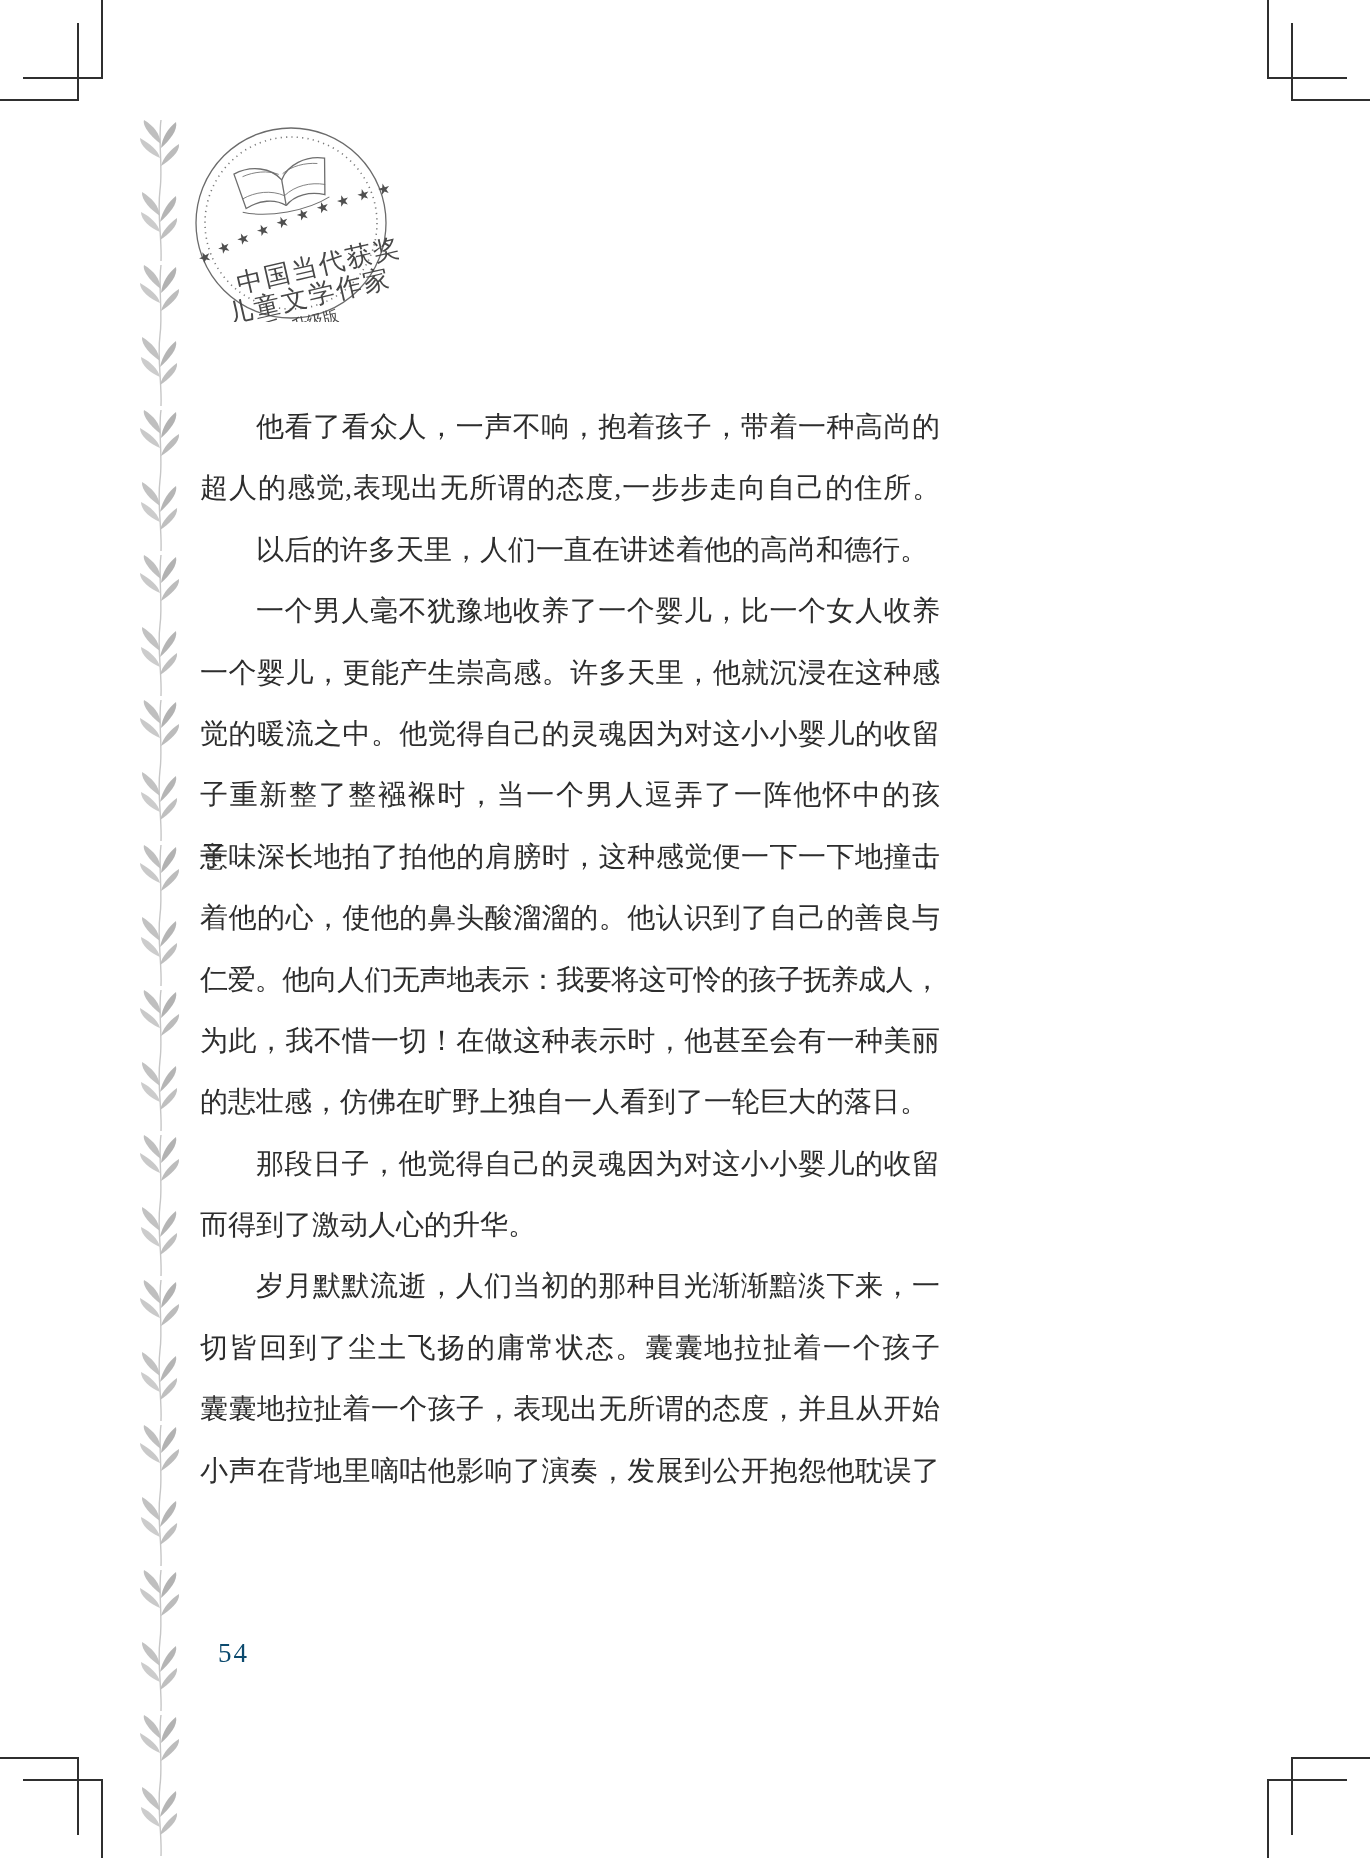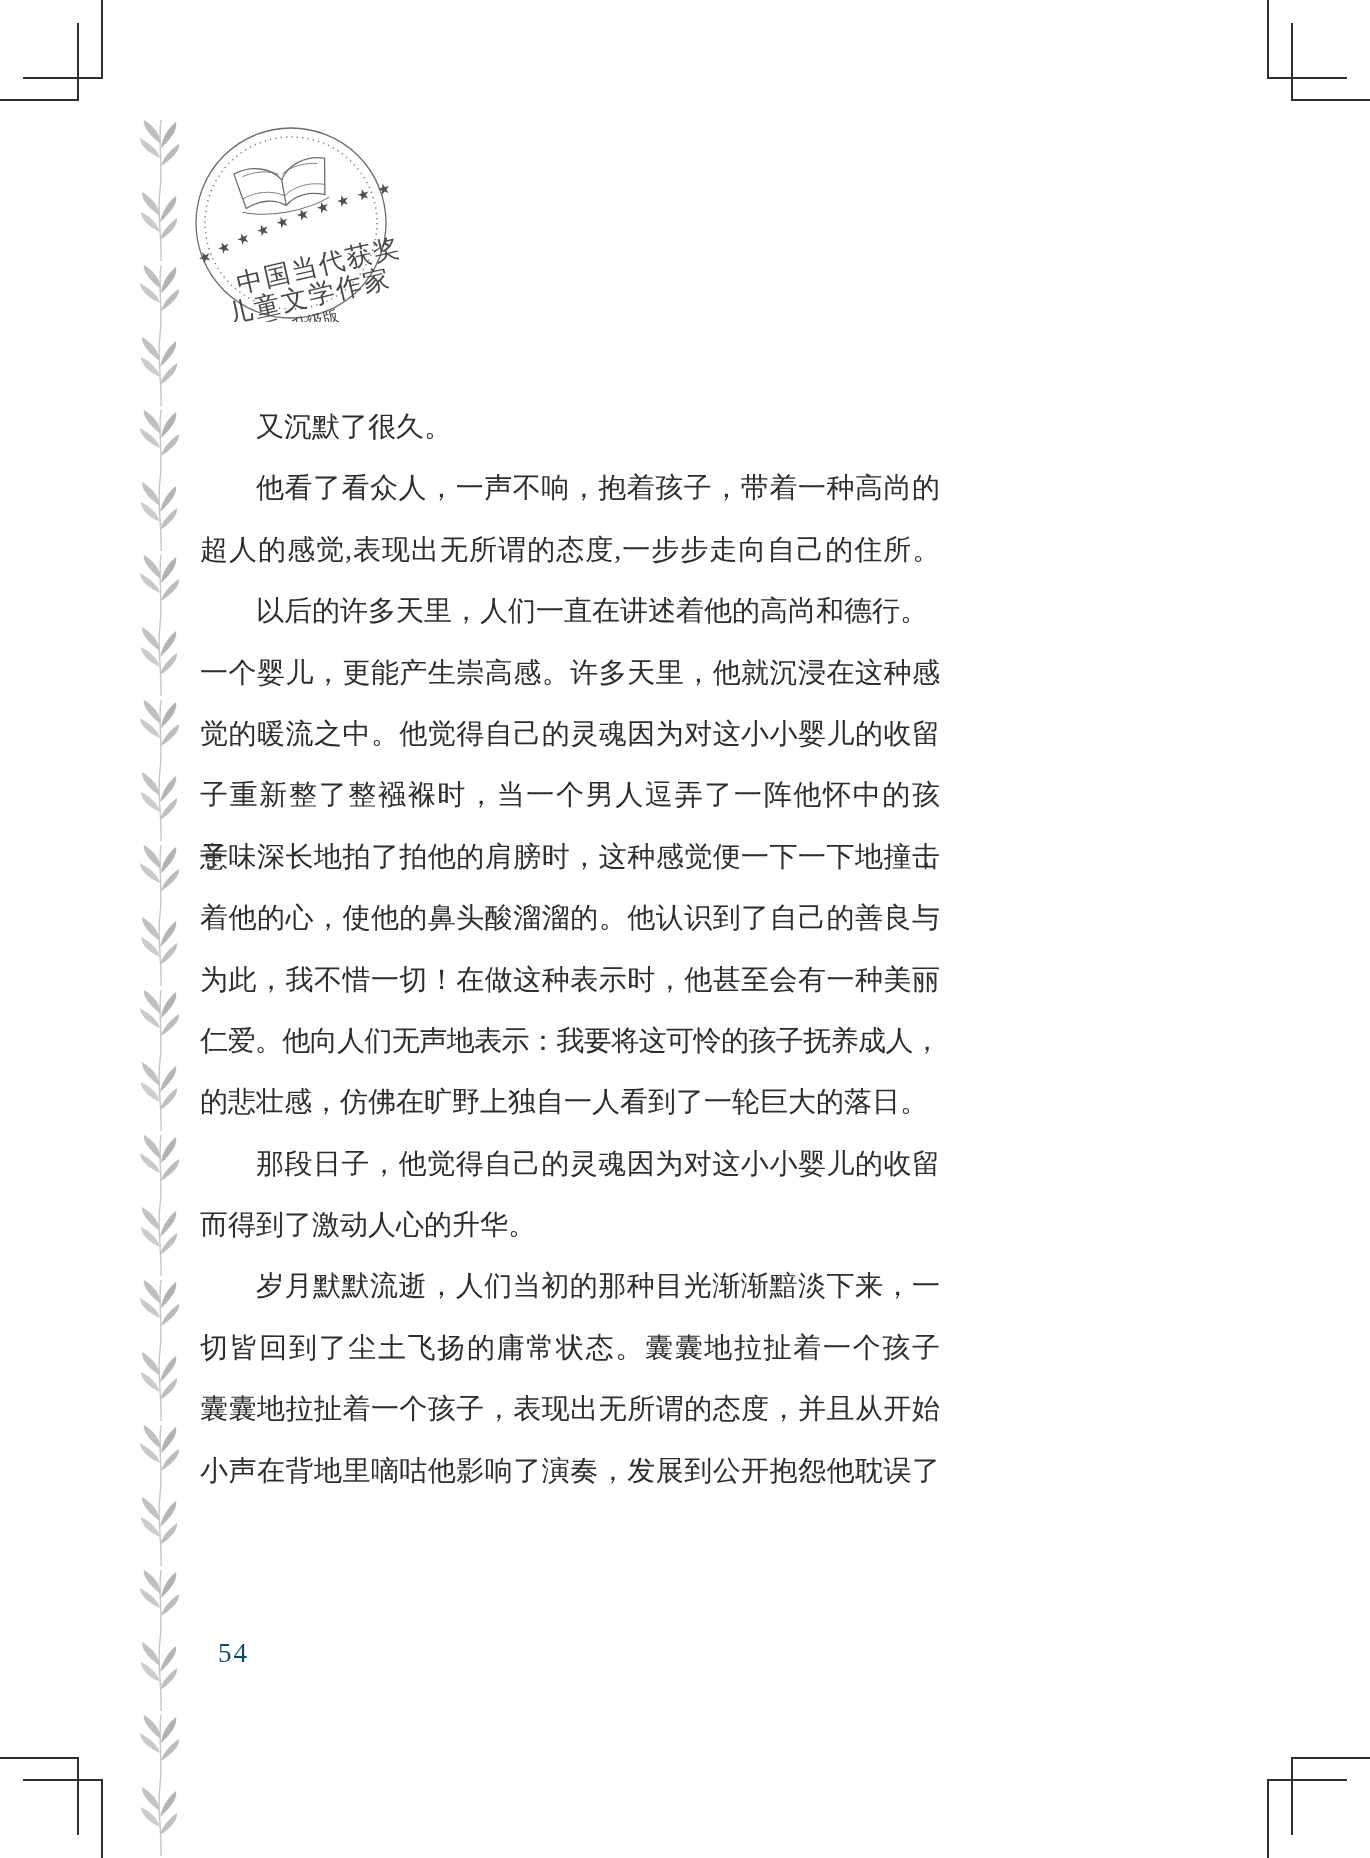--- a/index.html
+++ b/index.html
@@ -121,31 +121,31 @@
     </text>
     <text x="136" y="150" font-size="26" letter-spacing="2" fill="#474747" text-anchor="middle" transform="rotate(-13 136 142)">中国当代获奖</text>
     <text x="126" y="181" font-size="26" letter-spacing="2" fill="#474747" text-anchor="middle" transform="rotate(-13 126 173)">儿童文学作家</text>
     <text x="106" y="209" fill="#474747" text-anchor="middle" transform="rotate(-13 106 202)">
       <tspan font-size="21" letter-spacing="1">书系</tspan>
       <tspan font-size="16" dy="-1">·升级版</tspan>
     </text>
   </svg>
 
   <div class="bodytext">
-    <div class="line indent">又沉默了很久。</div>
     <div class="line indent fill">他看了看众人，一声不响，抱着孩子，带着一种高尚的</div>
     <div class="line fill tightA">超人的感觉,表现出无所谓的态度,一步步走向自己的住所。</div>
     <div class="line indent">以后的许多天里，人们一直在讲述着他的高尚和德行。</div>
+    <div class="line indent fill">一个男人毫不犹豫地收养了一个婴儿，比一个女人收养</div>
     <div class="line fill">一个婴儿，更能产生崇高感。许多天里，他就沉浸在这种感</div>
     <div class="line fill">觉的暖流之中。他觉得自己的灵魂因为对这小小婴儿的收留</div>
     <div class="line fill">子重新整了整襁褓时，当一个男人逗弄了一阵他怀中的孩子，</div>
     <div class="line fill">意味深长地拍了拍他的肩膀时，这种感觉便一下一下地撞击</div>
     <div class="line fill">着他的心，使他的鼻头酸溜溜的。他认识到了自己的善良与</div>
+    <div class="line fill tightB">仁爱。他向人们无声地表示：我要将这可怜的孩子抚养成人，</div>
     <div class="line fill">为此，我不惜一切！在做这种表示时，他甚至会有一种美丽</div>
-    <div class="line fill tightB">仁爱。他向人们无声地表示：我要将这可怜的孩子抚养成人，</div>
     <div class="line">的悲壮感，仿佛在旷野上独自一人看到了一轮巨大的落日。</div>
     <div class="line indent fill">那段日子，他觉得自己的灵魂因为对这小小婴儿的收留</div>
     <div class="line">而得到了激动人心的升华。</div>
     <div class="line indent fill">岁月默默流逝，人们当初的那种目光渐渐黯淡下来，一</div>
     <div class="line fill">切皆回到了尘土飞扬的庸常状态。囊囊地拉扯着一个孩子</div>
     <div class="line fill">囊囊地拉扯着一个孩子，表现出无所谓的态度，并且从开始</div>
     <div class="line fill">小声在背地里嘀咕他影响了演奏，发展到公开抱怨他耽误了</div>
   </div>
 
   <div class="folio">54</div>

